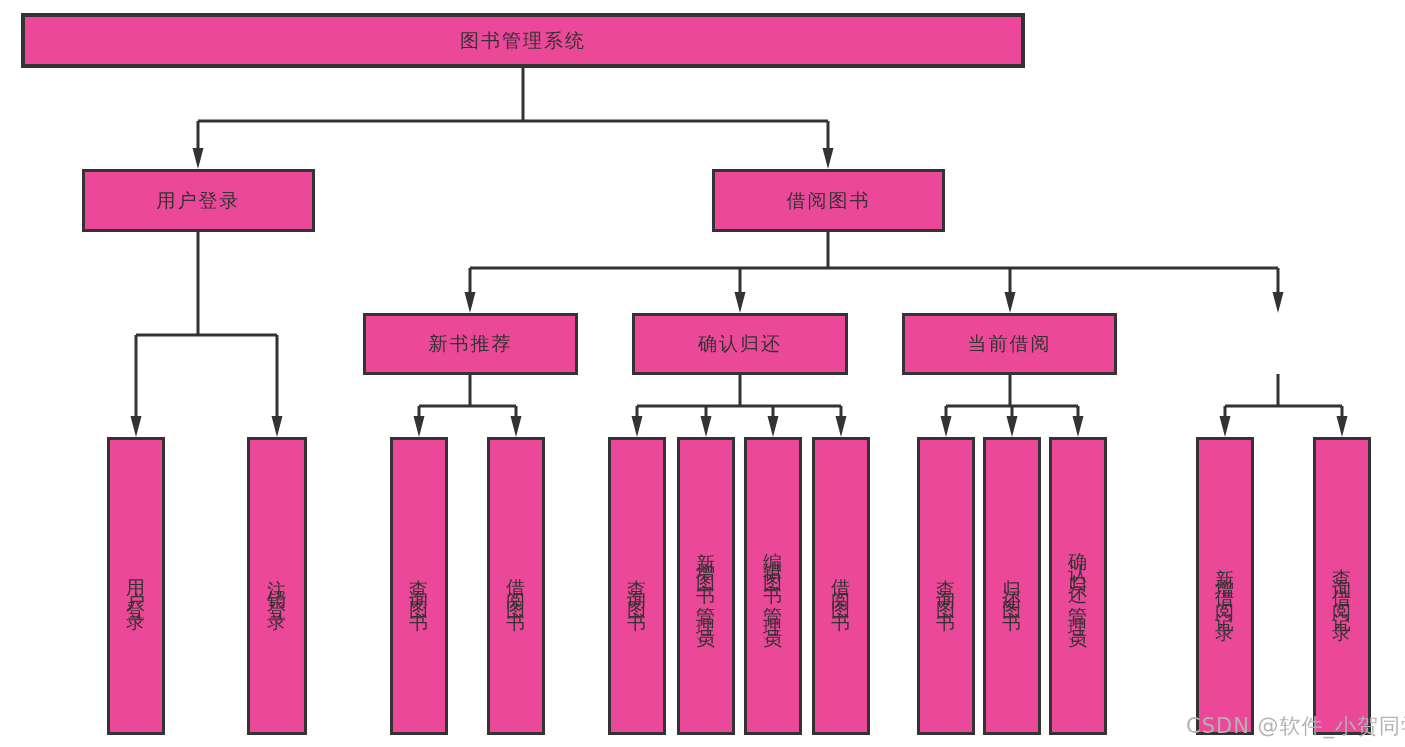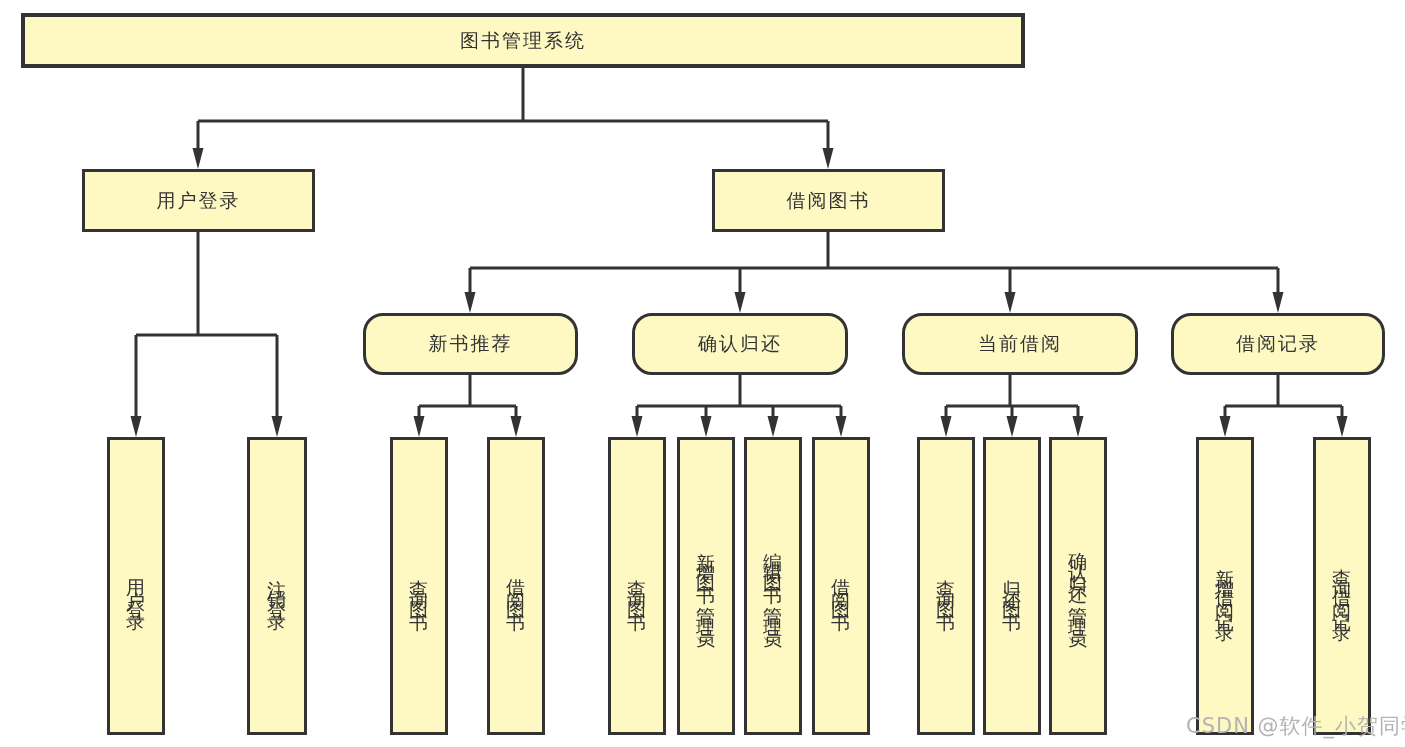--- a/index.html
+++ b/index.html
@@ -8,29 +8,29 @@
     width:1405px;height:747px;
     background:#ffffff;
     font-family:"DejaVu Sans","Liberation Sans",sans-serif;
     overflow:hidden;
   }
   #wires{position:absolute;left:0;top:0;width:1405px;height:747px;}
   .box{
     position:absolute;
     box-sizing:border-box;
     border:3px solid #333333;
-    background:#fef9c3;
+    background:#ec4899;
     display:flex;align-items:center;justify-content:center;
     color:#333333;
     font-size:19px;
     letter-spacing:2px;
   }
   .root{left:21px;top:13px;width:1004px;height:55px;border-width:4px;}
   .l2{top:169px;width:233px;height:63px;}
-  .l3{top:313px;height:62px;border-radius:20px;}
+  .l3{top:313px;height:62px;}
   .leaf{top:437px;width:58px;height:298px;}
   .vtext{
     writing-mode:vertical-rl;
     text-orientation:mixed;
     letter-spacing:11px;
     line-height:1;
   }
   .watermark{
     position:absolute;
     left:1186px;top:712px;
@@ -80,22 +80,21 @@
     </g>
   </svg>
 
   <div class="box root">图书管理系统</div>
 
   <div class="box l2" style="left:82px">用户登录</div>
   <div class="box l2" style="left:712px">借阅图书</div>
 
   <div class="box l3" style="left:363px;width:215px">新书推荐</div>
   <div class="box l3" style="left:632px;width:216px">确认归还</div>
-  <div class="box l3" style="left:902px;width:236px">当前借阅</div>
-  <div class="box l3" style="left:1171px;width:214px">借阅记录</div>
+  <div class="box l3" style="left:902px;width:215px">当前借阅</div>
 
   <div class="box leaf" style="left:107px">
     <span class="vtext">用户登录</span>
   </div>
   <div class="box leaf" style="left:247px;width:60px">
     <span class="vtext">注销登录</span>
   </div>
 
   <div class="box leaf" style="left:390px">
     <span class="vtext">查询图书</span>

